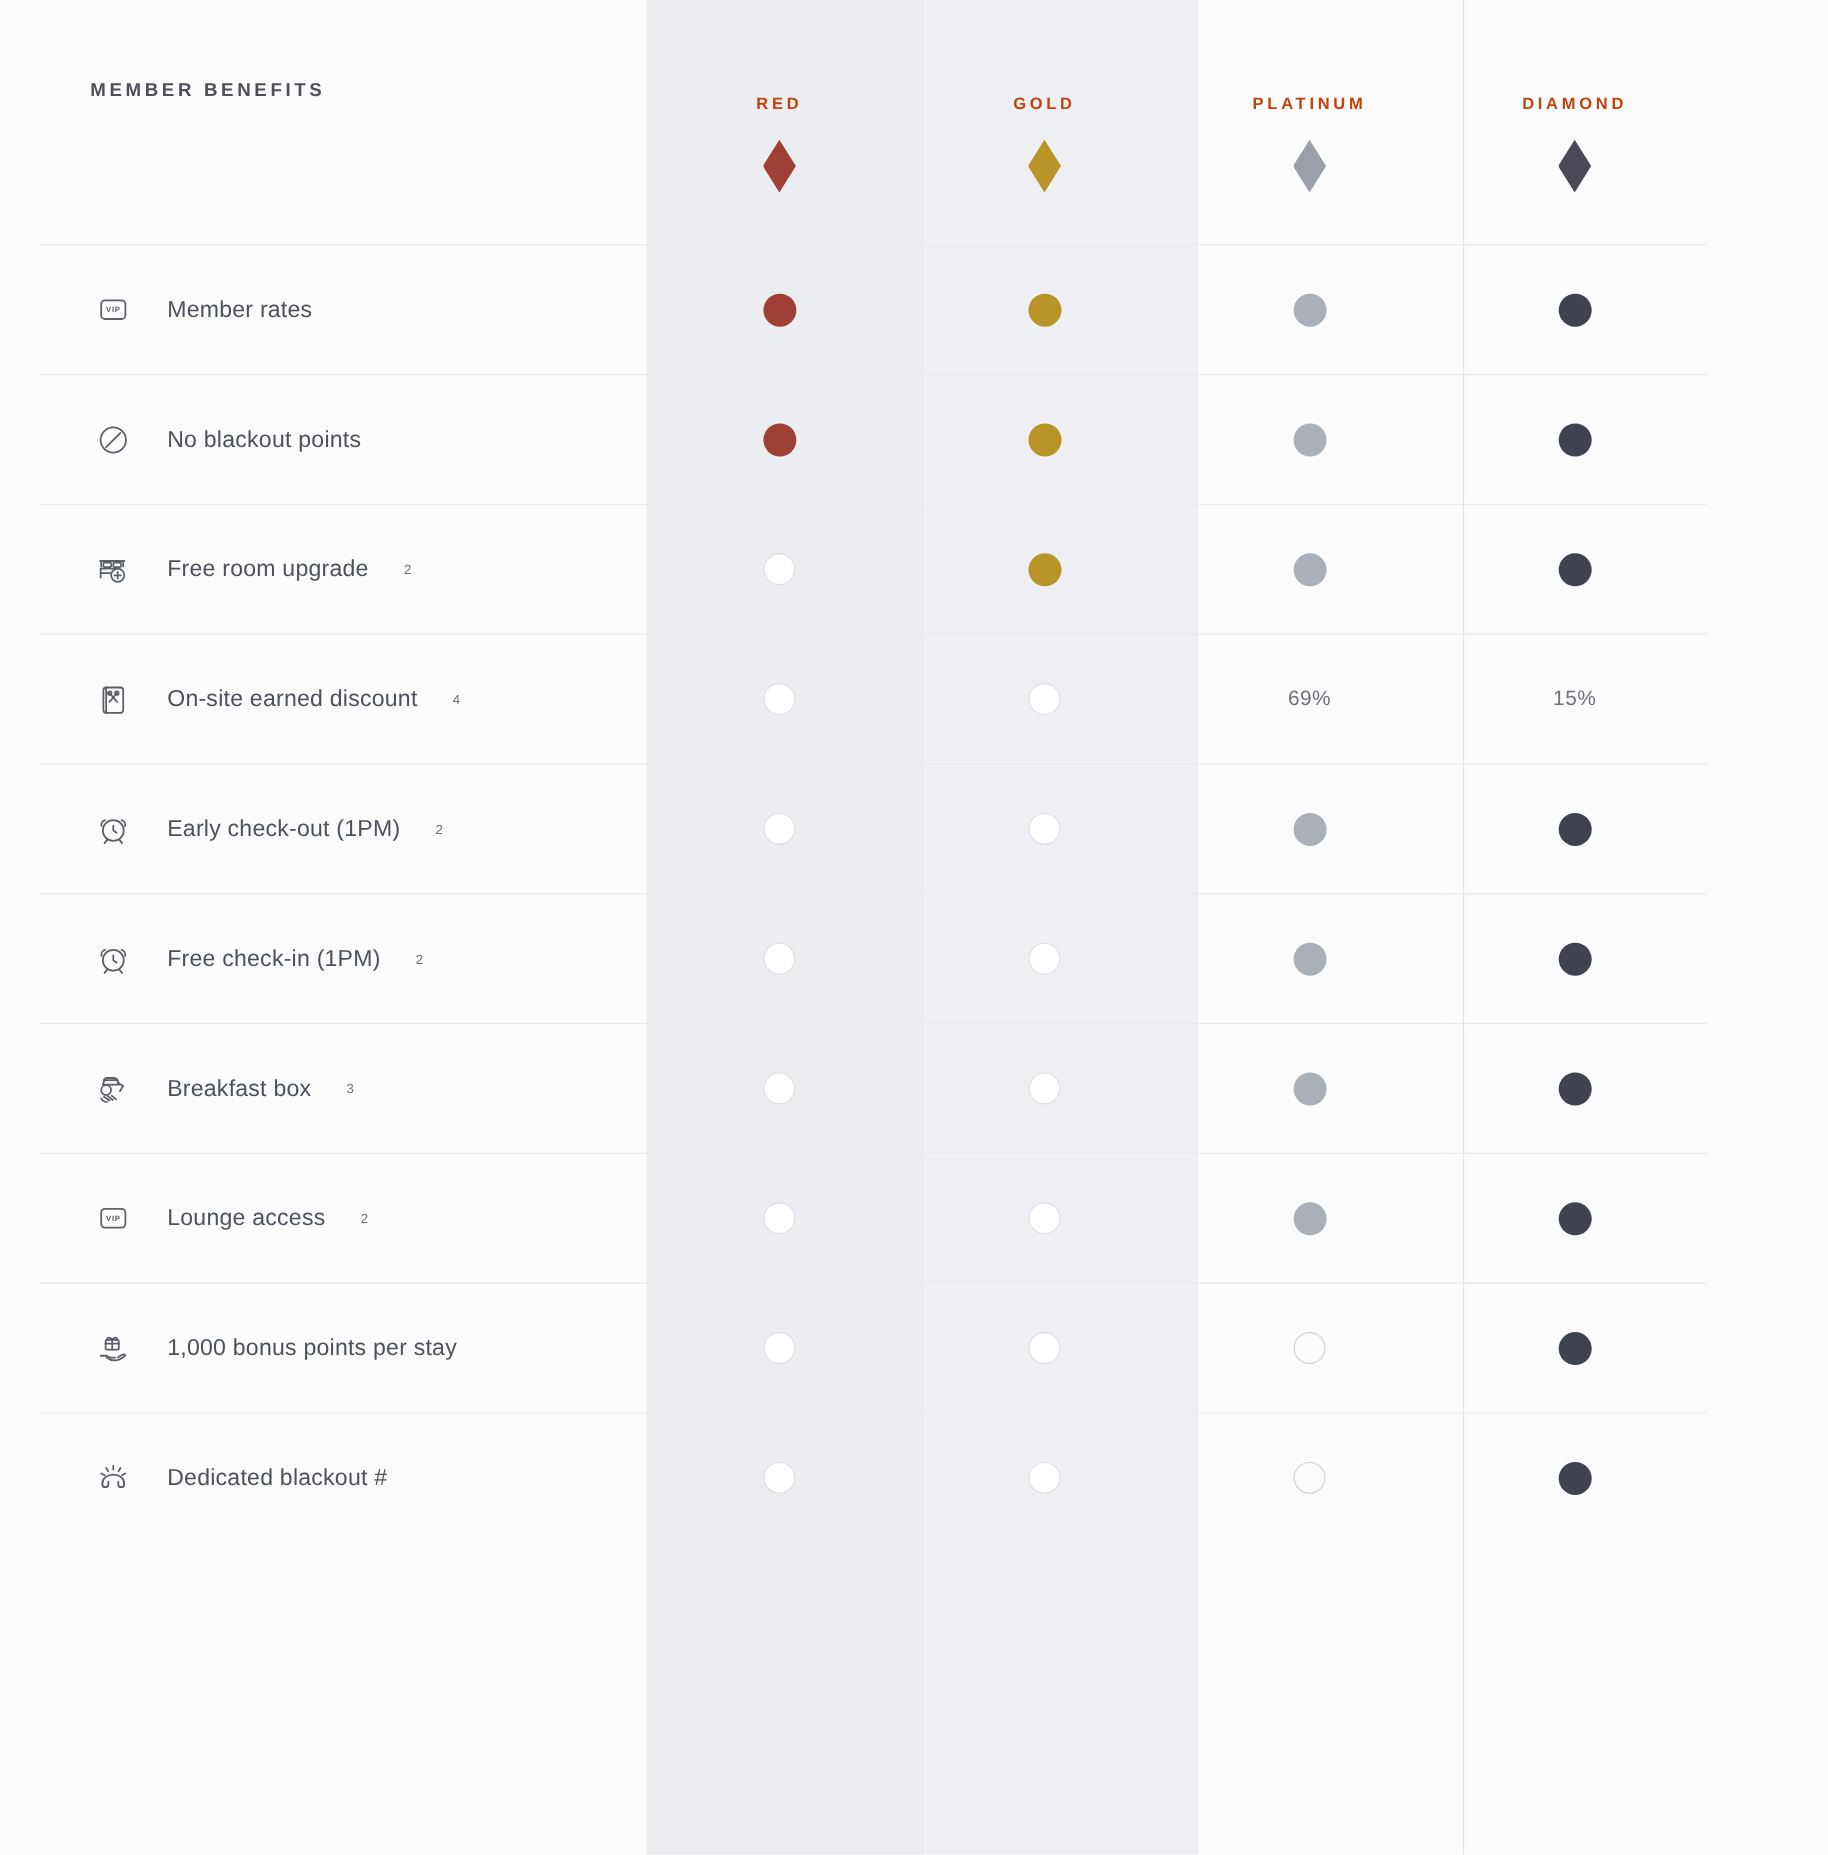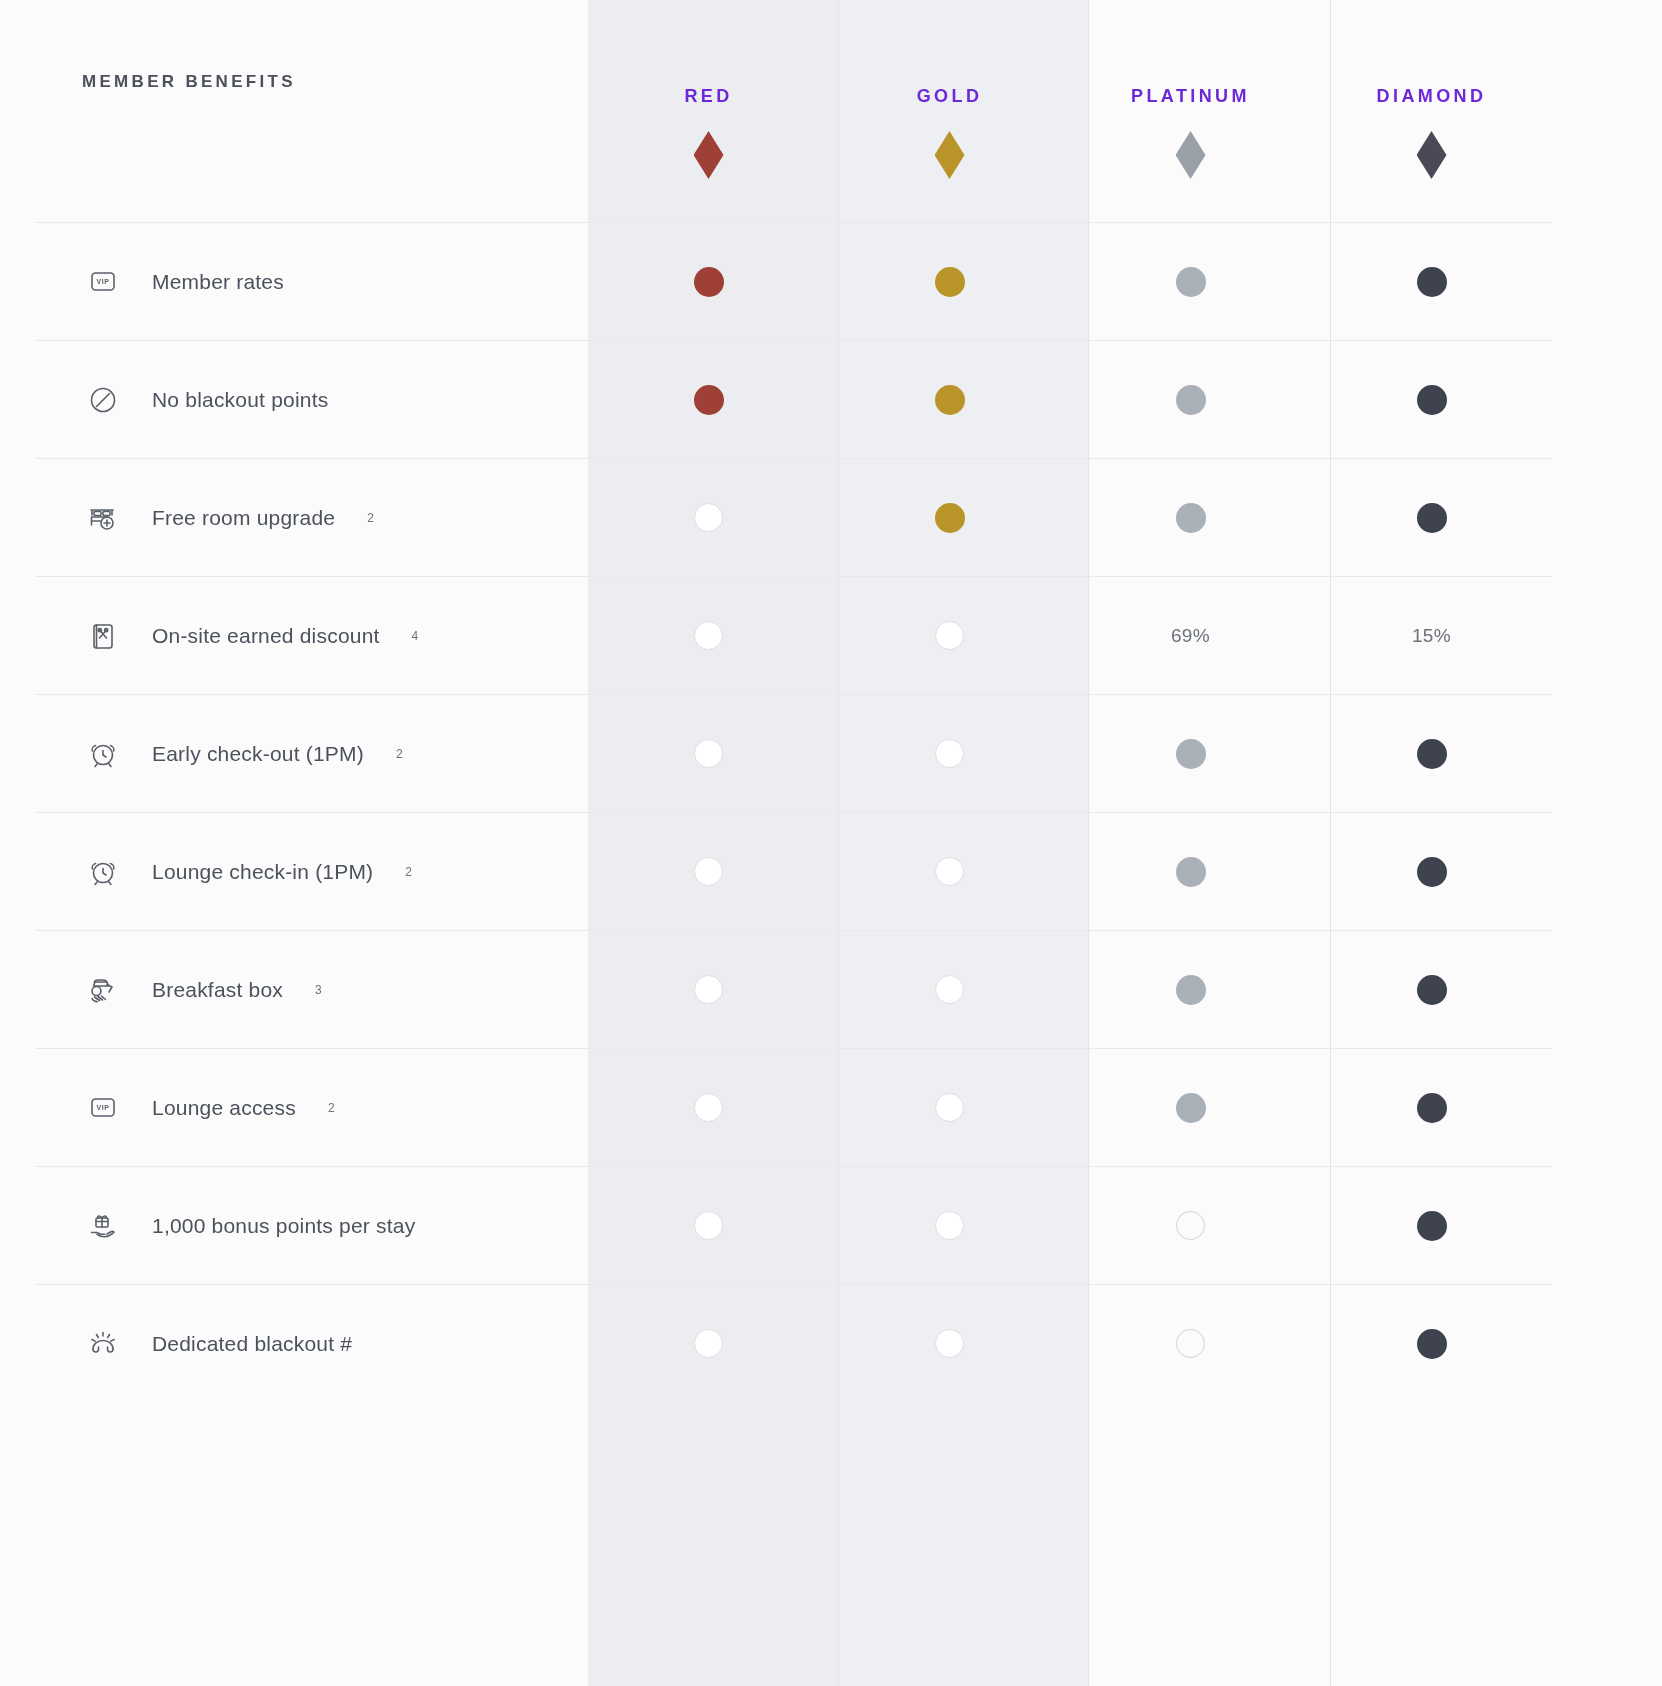--- a/index.html
+++ b/index.html
@@ -20,22 +20,22 @@
 
   
   table{position:relative;border-collapse:collapse;width:1516px;margin:0 0 0 36px;table-layout:fixed;}
   col.c-bene{width:552px;}
   col.c-tier{width:241px;}
 
   thead th{padding:0;border:0;vertical-align:top;background:transparent;}
   .hd-wrap{height:222px;position:relative;}
 
   .hd-label{
-    font-size:18px;letter-spacing:3.4px;font-weight:700;
-    color:#6d28d9;text-align:center;padding-top:86px;
+    font-size:15px;letter-spacing:3.4px;font-weight:700;
+    color:#c2410c;text-align:center;padding-top:86px;
     text-transform:uppercase;
   }
   .hd-bene{
     font-size:17px;letter-spacing:3.3px;font-weight:700;
     color:#4b505a;text-align:left;padding-top:72px;padding-left:46px;
     text-transform:uppercase;
   }
   .hd-gem{display:flex;justify-content:center;margin-top:24px;}
   .gem{
     width:30px;height:48px;
@@ -301,21 +301,21 @@
           <td>
             <div class="bene-cell">
        <span class="ico">
                 <svg width="42" height="42" viewBox="0 0 42 42">
                   <circle cx="21" cy="22" r="9.5" stroke="currentColor" fill="none" stroke-width="1.6" stroke-linecap="round" stroke-linejoin="round"></circle>
                   <path stroke="currentColor" fill="none" stroke-width="1.6" stroke-linecap="round" stroke-linejoin="round" d="M21 17.5V22l3 2"></path>
                   <path stroke="currentColor" fill="none" stroke-width="1.6" stroke-linecap="round" stroke-linejoin="round" d="M13.5 12.5a4.5 4.5 0 0 0-3.2 5.4M28.5 12.5a4.5 4.5 0 0 1 3.2 5.4"></path>
                   <path stroke="currentColor" fill="none" stroke-width="1.6" stroke-linecap="round" stroke-linejoin="round" d="M15.5 30.5l-2.5 3M26.5 30.5l2.5 3"></path>
                 </svg>
               </span>
-       <span class="bene-text">Lounge check-in (1PM)</span>
+       <span class="bene-text">Free check-in (1PM)</span>
      <span class="fn">2</span>
             </div>
           </td>
           <td>
             <div class="dotwrap">
               <span class="dot empty"></span>
             </div>
           </td>
           <td>
             <div class="dotwrap">

